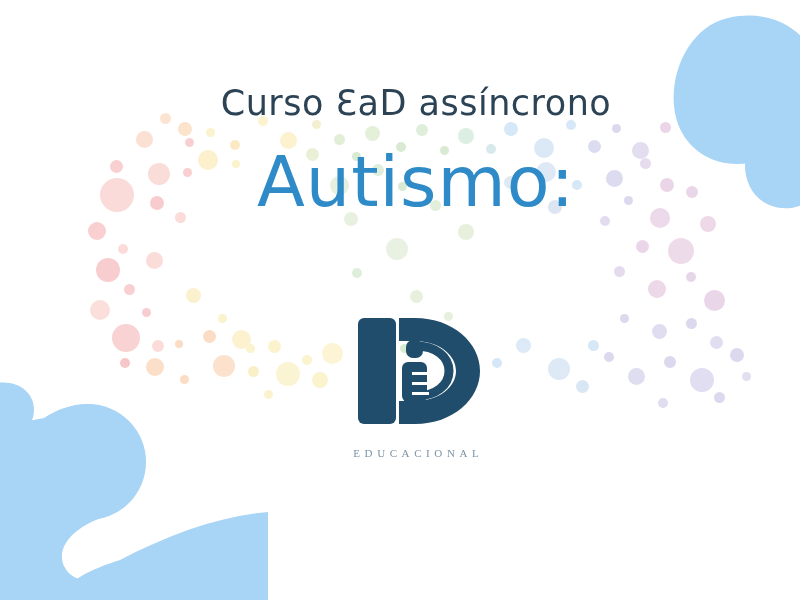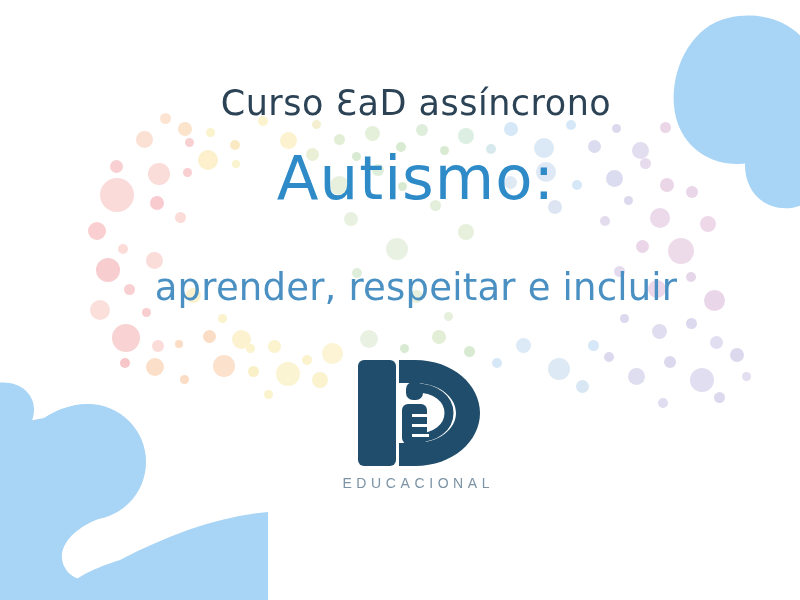--- a/index.html
+++ b/index.html
@@ -54,21 +54,21 @@
     font-weight: 400;
     letter-spacing: 0.5px;
     color: #2c4356;
     white-space: nowrap;
     line-height: 1;
   }
 
   .headline {
     margin-top: 26px;
     font-family: "DejaVu Sans", sans-serif;
-    font-size: 61px;
+    font-size: 70px;
     font-weight: 400;
     letter-spacing: 1px;
     color: #2e8bc8;
     line-height: 1;
     white-space: nowrap;
   }
 
   .subhead {
     margin-top: 20px;
     font-family: "DejaVu Sans", sans-serif;
@@ -95,23 +95,23 @@
   .logo-name {
     margin-top: 8px;
     font-family: "Liberation Sans", sans-serif;
     font-size: 19px;
     font-weight: 700;
     letter-spacing: 0.6px;
     color: #3d5a70;
     line-height: 1;
   }
   .logo-sub {
-    margin-top: 4px;
-    font-family: Liberation Sans, sans-serif;
-    font-size: 14px;
+    margin-top: 18px;
+    font-family: Liberation Serif, serif;
+    font-size: 11px;
     font-weight: 400;
     letter-spacing: 4.6px;
     color: #7b93a5;
     line-height: 1;
     text-indent: 4.6px;
   }
 </style>
 </head>
 <body>
 
@@ -254,21 +254,20 @@
     <span class="dot" style="left:714px;top:392px;width:11px;height:11px;background:#dcd9ee;"></span>
     <span class="dot" style="left:658px;top:398px;width:10px;height:10px;background:#e0ddf0;"></span>
   </div>
 
   <div class="content">
 
     <div class="eyebrow">Curso ƐaD assíncrono</div>
 
     <h1 class="headline">Autismo:</h1>
 
-    <div class="subhead">aprender, respeitar e incluir</div>
 
     <div class="logo-block">
 
       <svg class="logo-mark" viewBox="0 0 132 118" aria-hidden="true">
 
         <path fill="#1f4d6b" d="M14 6 h26 a6 6 0 0 1 6 6 v94 a6 6 0 0 1 -6 6 h-26 a6 6 0 0 1 -6 -6 v-94 a6 6 0 0 1 6 -6 z"></path>
 
         <rect fill="#ffffff" x="46" y="6" width="3" height="106"></rect>
 
         <path fill="#1f4d6b" d="M49 6 h16 c38 0 65 25 65 53 0 28 -27 53 -65 53 h-16 v-23 h16

